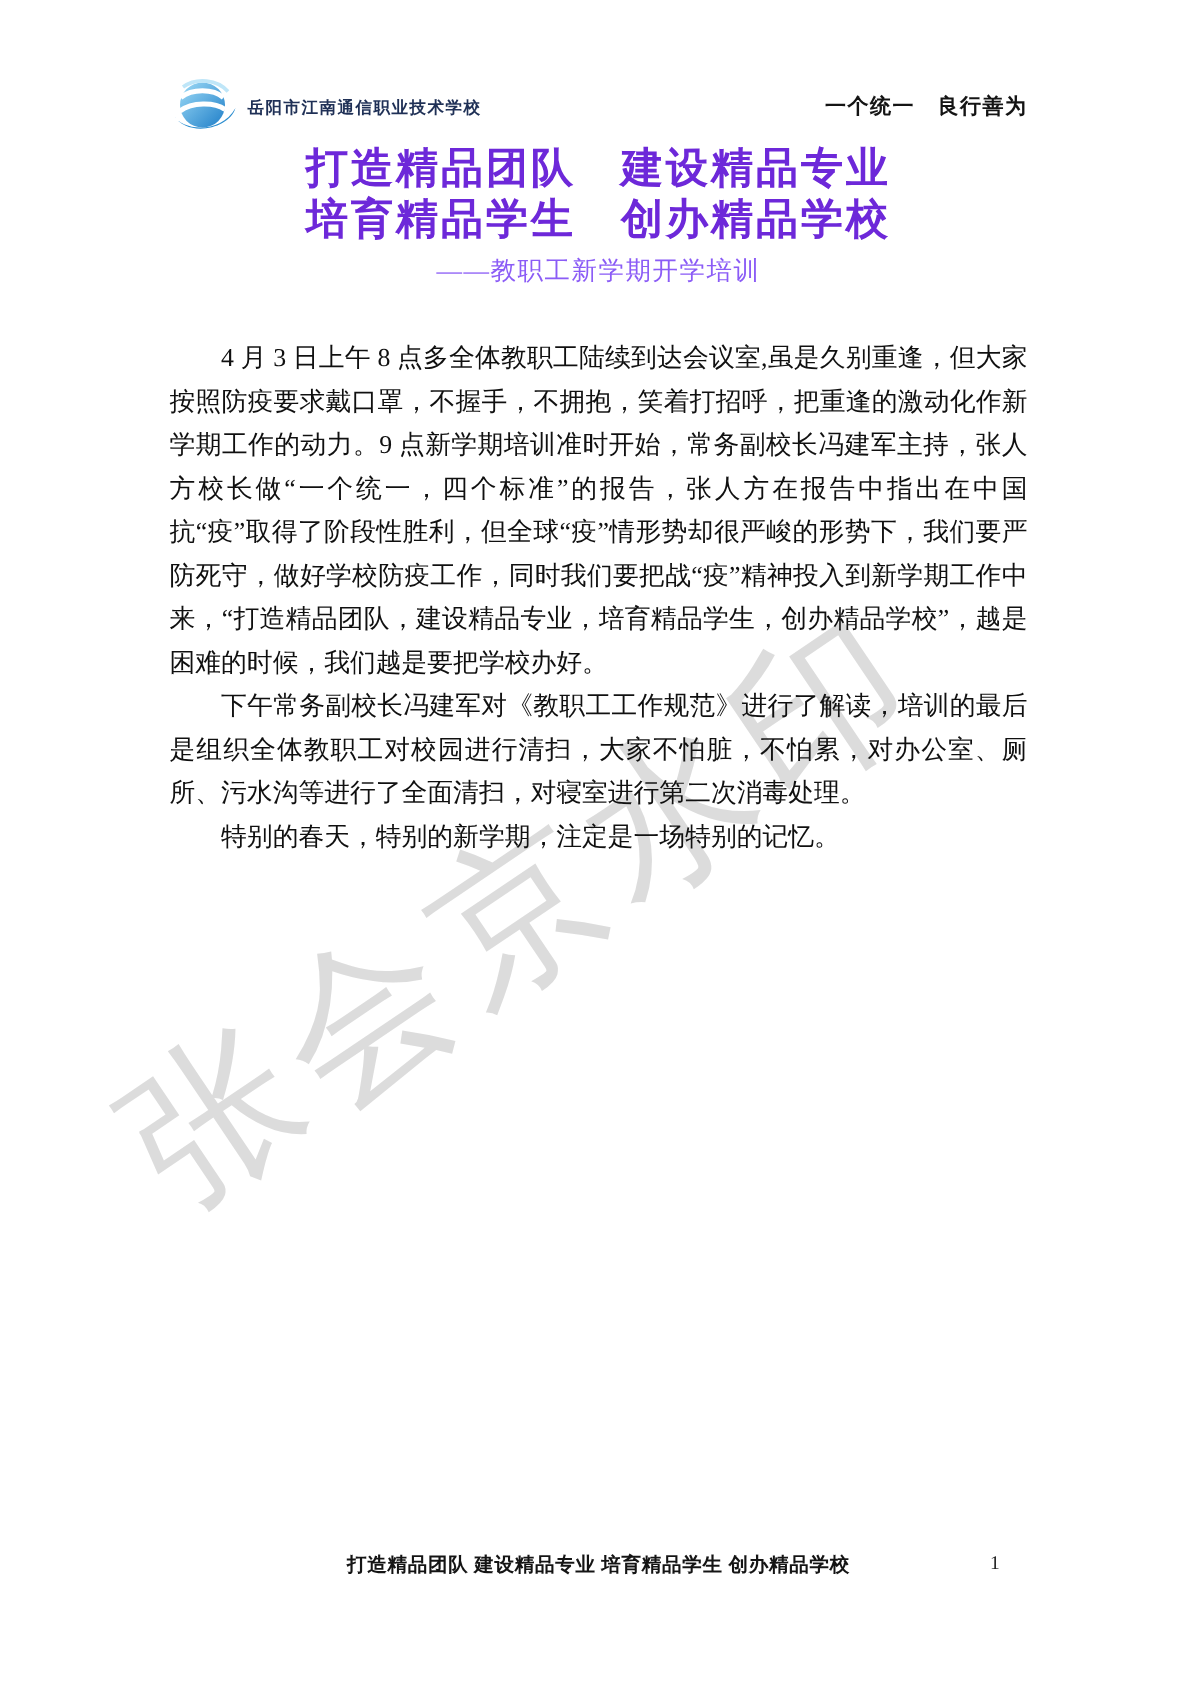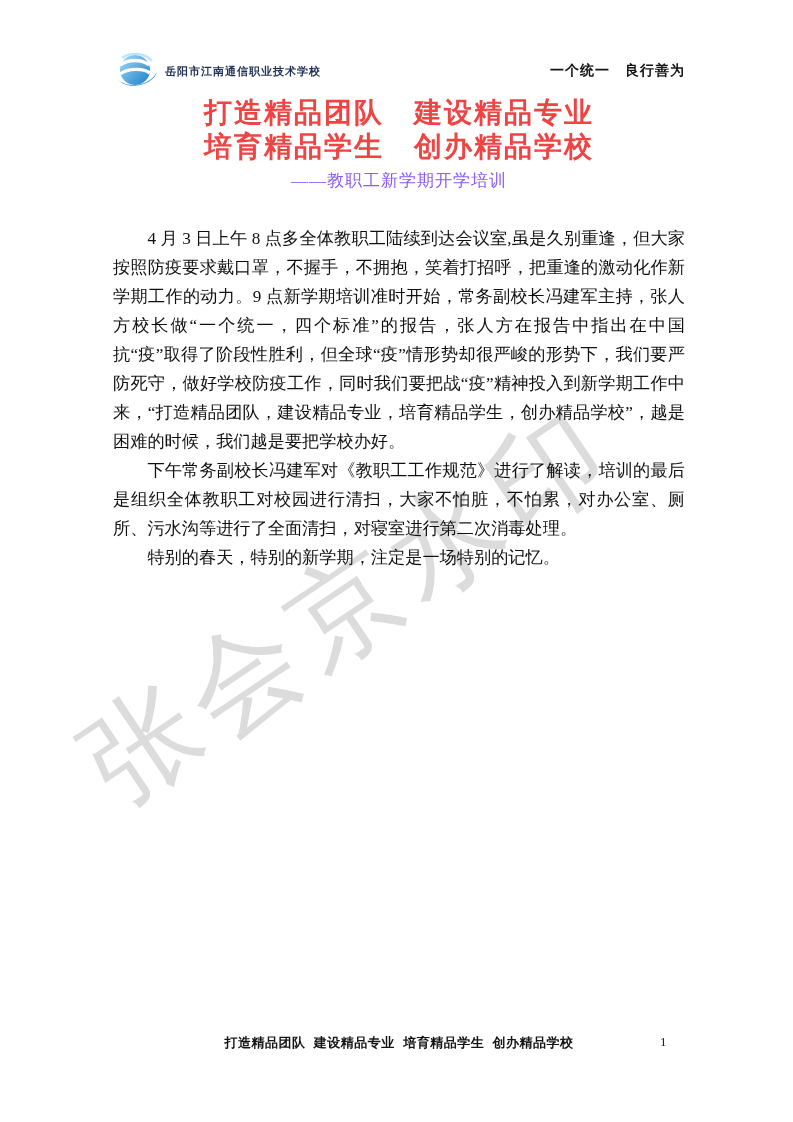--- a/index.html
+++ b/index.html
@@ -29,21 +29,21 @@
     margin-left:auto;
     font-family:"Liberation Sans","DejaVu Sans",sans-serif;
     font-weight:bold; font-size:14px; letter-spacing:1px;
     color:#141414; white-space:nowrap;
   }
 
   
   .title-block {
     position:absolute; top:96px; left:113px; width:572px;
     text-align:center; font-weight:bold;
-    font-size:28px; line-height:34px; color:#ef4444;
+    font-size:28px; line-height:34px; color:#6d28d9;
     letter-spacing:2px;
   }
   .subtitle {
     position:absolute; top:169px; left:113px; width:572px;
     text-align:center; font-size:17px; color:#8b5cf6;
     letter-spacing:1px;
   }
 
   
   .body-text {
@@ -63,21 +63,21 @@
     transform:rotate(-34deg); transform-origin:0 100%;
     font-size:112px; letter-spacing:10px; white-space:nowrap;
     color:rgba(130,130,130,0.28); font-weight:normal;
   }
   .body-text, .title-block, .subtitle, .header, .footer { z-index:1; }
 
   
   .footer {
     position:absolute; top:1034px; left:113px; width:572px;
     text-align:center;
-    font-family:Liberation Mono, monospace;
+    font-family:Liberation Serif, serif;
     font-weight:bold; font-size:13px; color:#141414;
     letter-spacing:0.5px;
   }
   .page-number {
     position:absolute; top:1034px; left:660px;
     font-family:"Liberation Serif","DejaVu Serif",serif;
     font-weight:normal; font-size:13px; color:#222;
   }
 </style>
 </head>

